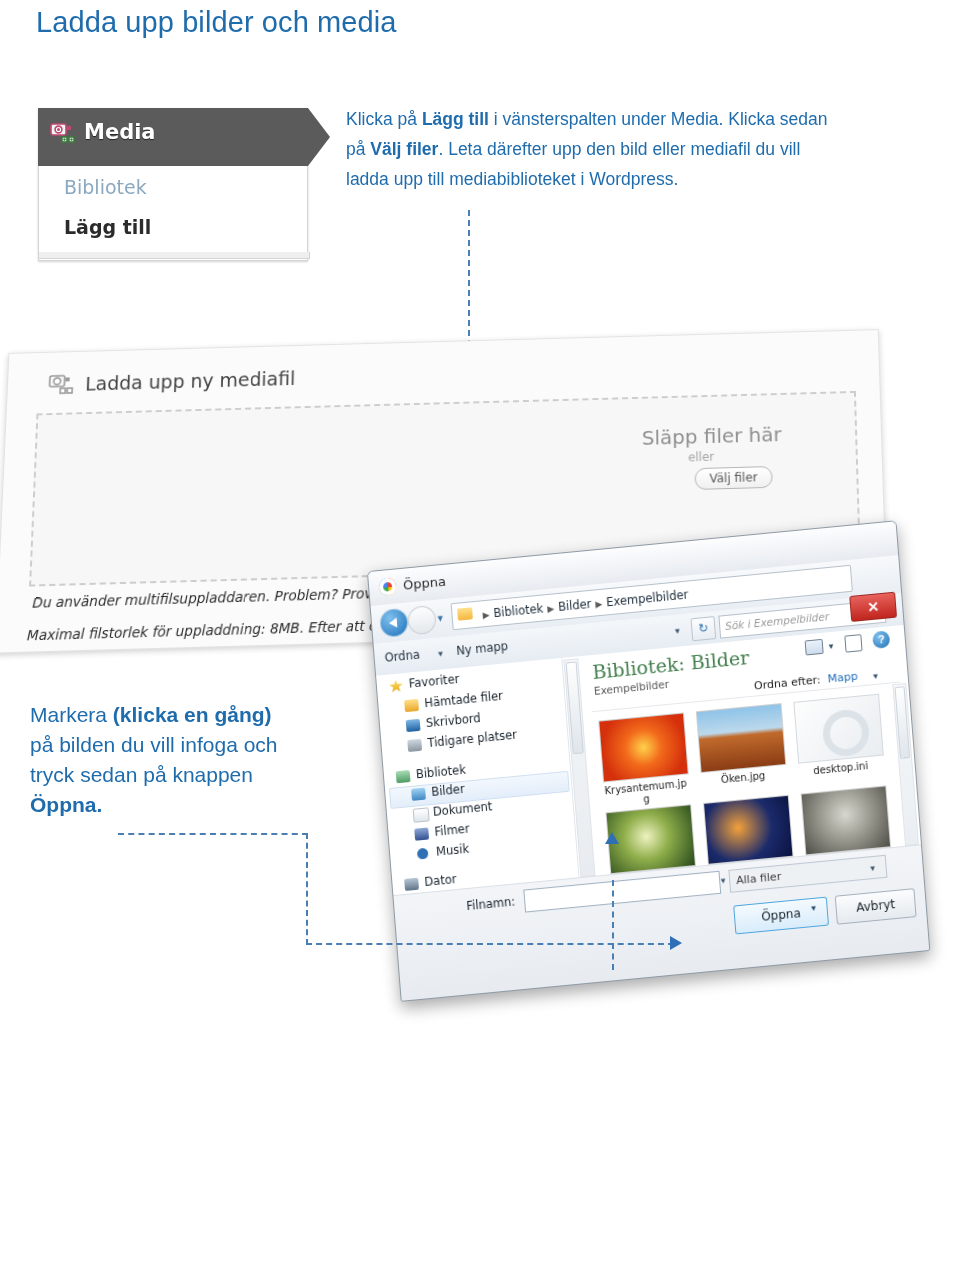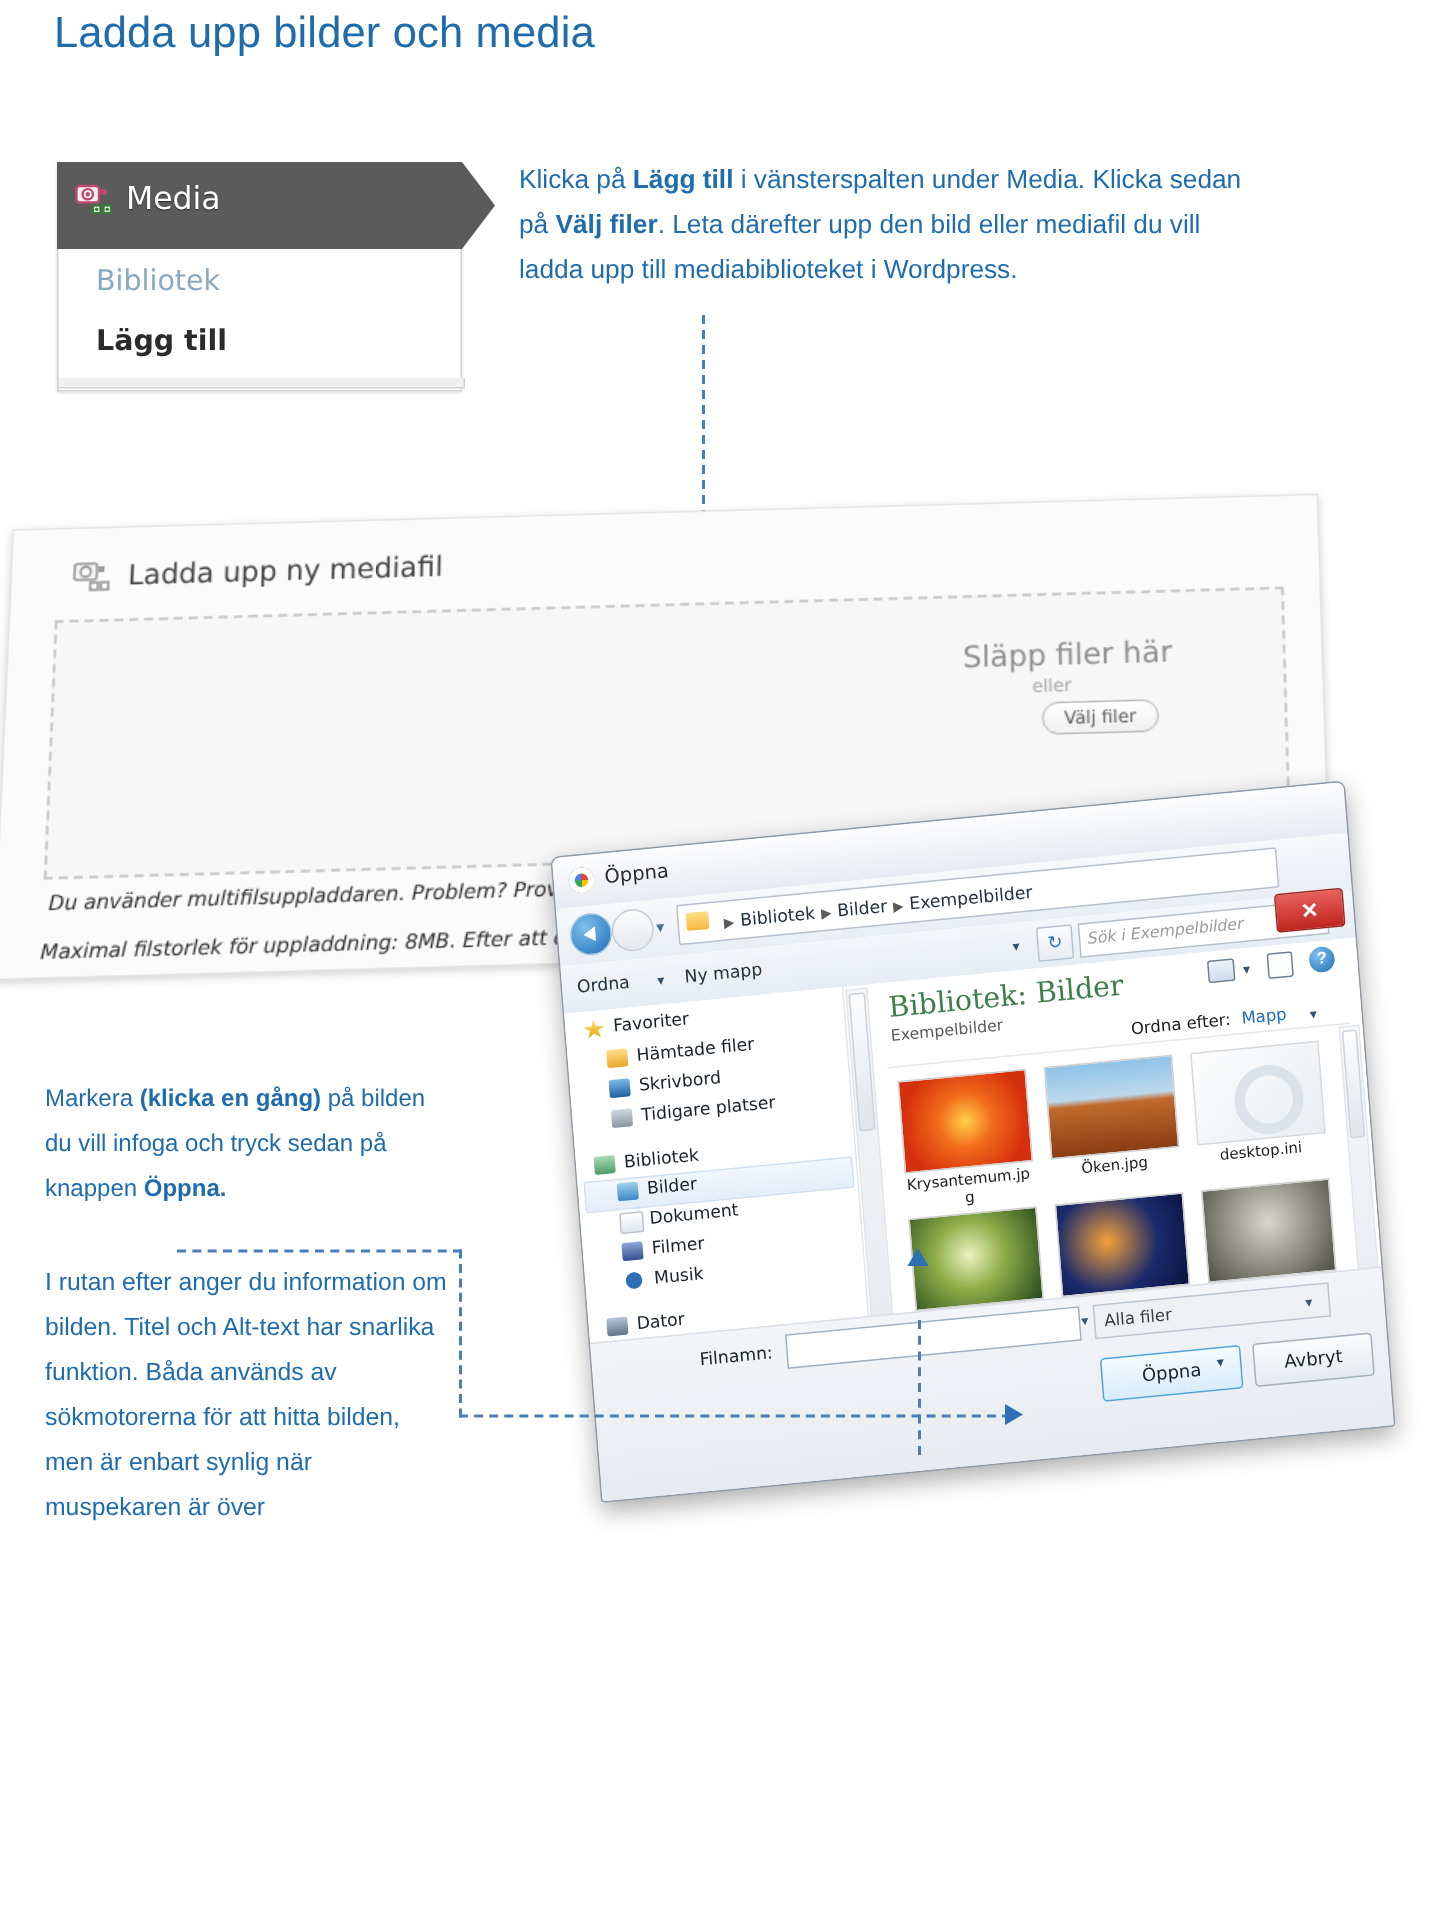--- a/index.html
+++ b/index.html
@@ -31,21 +31,21 @@
     background:#5b5b5b;
   }
   #media-widget-arrow{
     position:absolute;left:308px;top:108px;width:0;height:0;
     border-top:29px solid transparent;
     border-bottom:29px solid transparent;
     border-left:22px solid #5b5b5b;
   }
   #media-label{
     position:absolute;left:84px;top:120px;
-    color:#ffffff;font-size:21px;font-weight:normal;
+    color:#ffffff;font-size:21px;font-weight:bold;
     text-shadow:0 1px 1px rgba(0,0,0,.6);
     font-family:"DejaVu Sans", sans-serif;
   }
   .mediaicon{
     position:absolute;left:50px;top:122px;width:28px;height:24px;
   }
   #widget-item-bibliotek{
     position:absolute;left:64px;top:176px;
     font-size:19px;color:#8aa8c0;
     font-family:"DejaVu Sans", sans-serif;
@@ -278,21 +278,21 @@
   .btn-avbryt{
     position:absolute;left:440px;top:42px;width:78px;height:27px;
     background:linear-gradient(#fbfcfd,#e5eaef);border:1px solid #a5b0bb;border-radius:3px;
     font-size:12px;color:#16212b;text-align:center;line-height:27px;
     font-family:"DejaVu Sans", sans-serif;
   }
 
   
   #text-markera{
     position:absolute;left:30px;top:700px;width:270px;
-    font-size:16px;line-height:30px;color:#1F6CAD;margin-top:18px;
+    font-size:21px;line-height:30px;color:#1F6CAD;
   }
   #text-irutan{
     position:absolute;left:30px;top:840px;width:270px;
     font-size:16.5px;line-height:30px;color:#1F6CAD;
   }
   #text-bottom{
     position:absolute;left:30px;top:1055px;width:900px;
     font-size:16.5px;line-height:30px;color:#1F6CAD;
   }
 
@@ -498,21 +498,20 @@
         <div class="btn-avbryt">Avbryt</div>
       </div>
 
     </div>
   </div>
 
   <div id="text-markera">
     <span>Markera </span><b>(klicka en gång)</b><span> på bilden du vill infoga och tryck sedan på knappen </span><b>Öppna.</b>
   </div>
 
-  <div id="text-irutan">I rutan efter anger du information om bilden. Titel och Alt-text har snarlika funktion. Båda används av sökmotorerna för att hitta bilden, men är enbart synlig när muspekaren är över</div>
 
   <div id="ann-box-left"></div>
   <div id="ann-box-vert"></div>
   <div id="ann-box-bottom"></div>
   <div id="ann-box-arrow"></div>
 
   <div id="ann-up-vert"></div>
   <div id="ann-up-arrow"></div>
 
 

